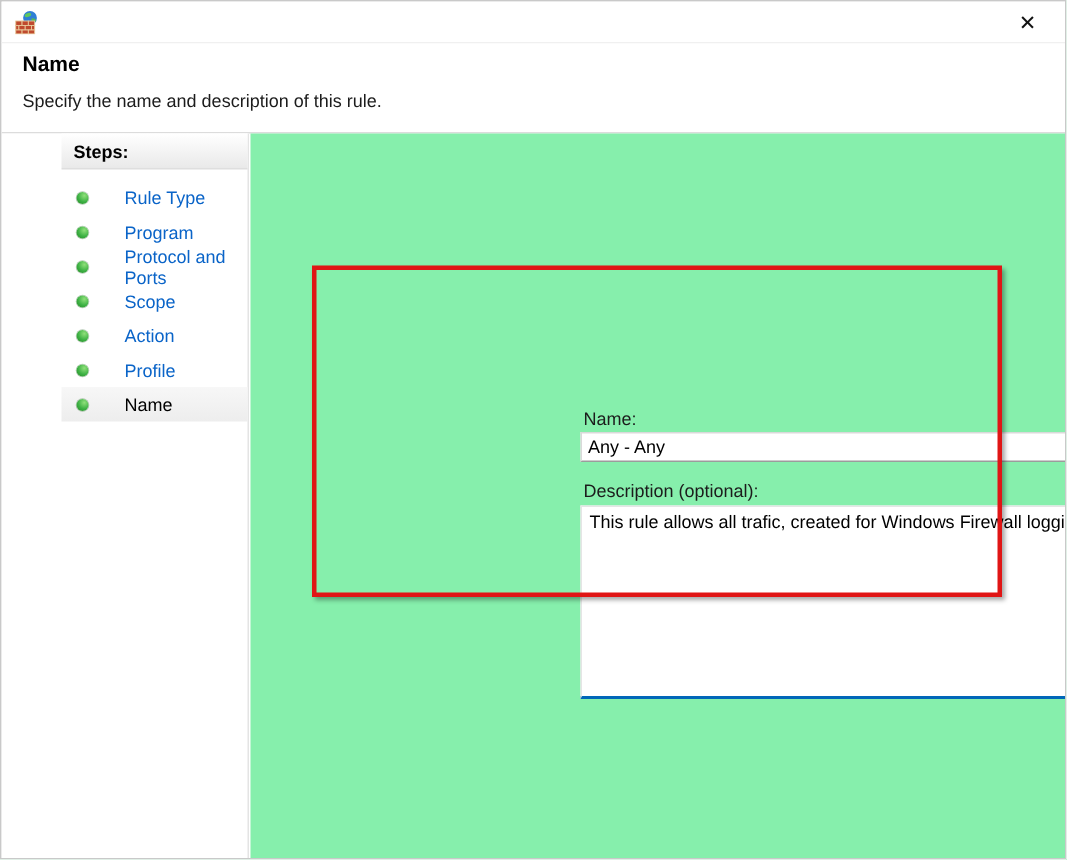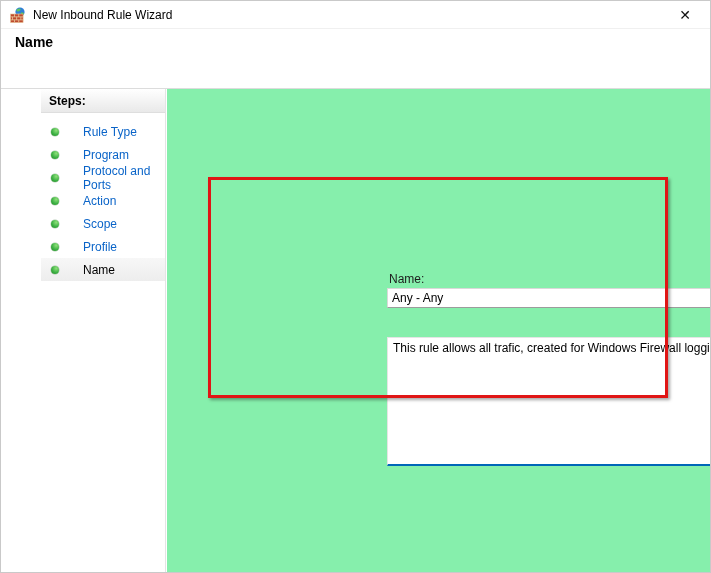--- a/index.html
+++ b/index.html
@@ -102,26 +102,26 @@
           <rect x="8.9" y="7" width="4.2" height="3"></rect>
         <rect x="0.5" y="10" width="2.1" height="3"></rect>
           <rect x="2.6" y="10" width="4.2" height="3"></rect>
           <rect x="6.8" y="10" width="4.2" height="3"></rect>
           <rect x="11" y="10" width="2.1" height="3"></rect>
         <rect x="0.5" y="13" width="4.2" height="2.6"></rect>
           <rect x="4.7" y="13" width="4.2" height="2.6"></rect>
           <rect x="8.9" y="13" width="4.2" height="2.6"></rect>
       </g>
     </svg>
-    <span class="titlebar-text">New Inbound Rule Wizard</span>
     <span class="close-btn">✕</span>
   </div>
 
   <div class="pagehead">
     <div class="pagehead-title">Name</div>
+    <div class="pagehead-sub">Specify the name and description of this rule.</div>
   </div>
 
   <div class="sidebar">
     <div class="steps-header">Steps:</div>
     <div class="steps-list">
   <div class="step">
     <span class="dot"></span>
     <span class="label">Rule Type</span>
   </div>
 
@@ -130,43 +130,44 @@
     <span class="label">Program</span>
   </div>
 
   <div class="step">
     <span class="dot"></span>
     <span class="label">Protocol and Ports</span>
   </div>
 
   <div class="step">
     <span class="dot"></span>
-    <span class="label">Action</span>
+    <span class="label">Scope</span>
   </div>
 
   <div class="step">
     <span class="dot"></span>
-    <span class="label">Scope</span>
+    <span class="label">Action</span>
   </div>
 
   <div class="step">
     <span class="dot"></span>
     <span class="label">Profile</span>
   </div>
 
   <div class="step active">
     <span class="dot"></span>
     <span class="label">Name</span>
   </div>
 </div>
   </div>
 
   <div class="main">
     <div class="field-label label-name">Name:</div>
     <input class="name-input" type="text" value="Any - Any" style="">
 
+    <div class="field-label label-desc">Description (optional):</div>
     <div class="desc-box"><span>This rule allows all trafic, created for Windows Firewall logging.</span></div>
 
   </div>
 
   <div class="annotation"></div>
 
 </div>
 
 </body></html>

